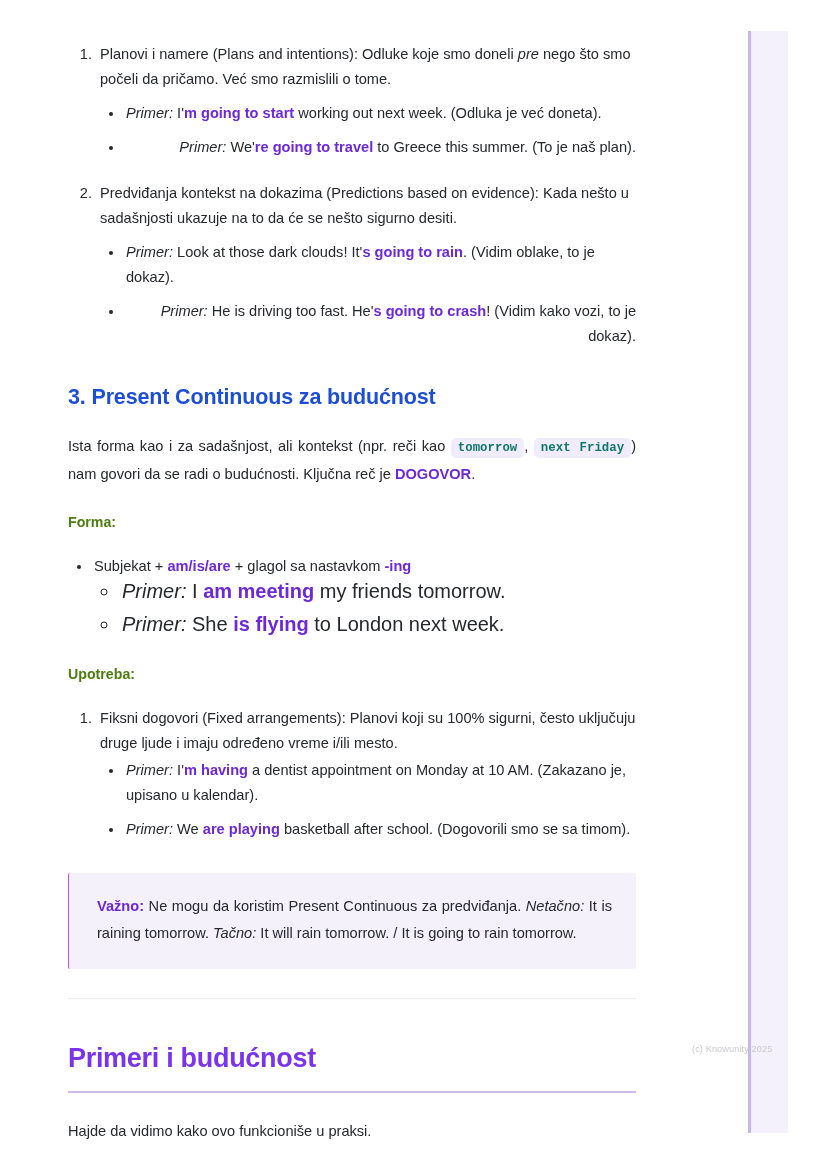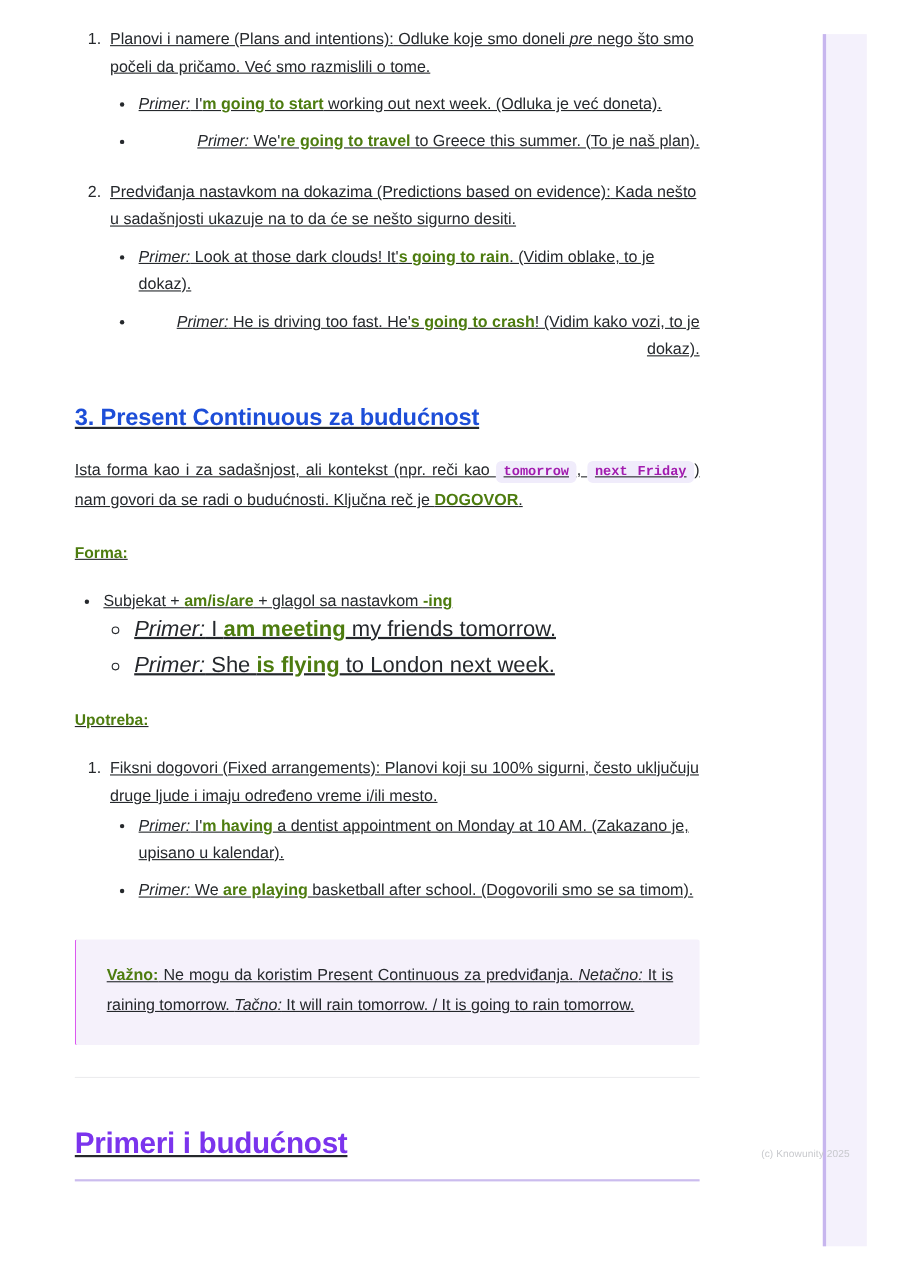--- a/index.html
+++ b/index.html
@@ -25,23 +25,22 @@
     width: 40px;
     height: 1102px;
     background: #f4f1fc;
     border-left: 3px solid #c7b6ee;
   }
 
   
   #content {
     position: absolute;
     left: 68px;
-    top: 24px;
+    top: 42px;
     width: 568px;
-    text-decoration: underline;
   }
 
   
   ol.num-list {
     margin: 0;
     padding: 0 0 0 28px;
     list-style: decimal;
   }
   ol.num-list > li {
     font-size: 14.6px;
@@ -94,21 +93,21 @@
     list-style: disc;
   }
   ul.top-bul > li {
     font-size: 14.6px;
     line-height: 25px;
     padding-left: 2px;
   }
 
   li::marker { color: #25282c; }
 
-  b, strong { font-weight: bold; color: #4d7c0f; margin-top: 20px; }
+  b, strong { font-weight: bold; color: #6d28d9; margin-top: 20px; }
   i, em { font-style: italic; }
 
   
   .blk-gap-1 { height: 19px; }
 
   
   .h-sub {
     font-size: 21.5px;
     font-weight: bold;
     color: #1d4ed8;
@@ -143,21 +142,21 @@
     color: #4d7c0f;
     margin: 0;
     line-height: 20px;
   }
 
   
   code.chip {
     font-family: "Liberation Mono", monospace;
     font-size: 12.4px;
     font-weight: bold;
-    color: #a21caf;
+    color: #0f766e;
     background: #f0ecfb;
     border-radius: 5px;
     padding: 3px 7px 3px 7px;
     white-space: nowrap;
   }
 
   
   .callout {
     background: #f5f1fb;
     border-left: 1px solid #d946ef;
@@ -213,21 +212,21 @@
         </li>
         <li>
           <i>Primer:</i><span> We'</span><b>re going to travel</b><span> to Greece this summer. (To je naš plan).</span>
         </li>
       </ul>
     </li>
 
     <div class="blk-gap-1"></div>
 
     <li>
-      <span>Predviđanja nastavkom na dokazima (Predictions based on evidence):</span><span> Kada nešto u sadašnjosti ukazuje na to da će se nešto sigurno desiti.</span>
+      <span>Predviđanja kontekst na dokazima (Predictions based on evidence):</span><span> Kada nešto u sadašnjosti ukazuje na to da će se nešto sigurno desiti.</span>
 
       <ul class="bul-list">
         <li>
           <i>Primer:</i><span> Look at those dark clouds! It'</span><b>s going to rain</b><span>. (Vidim oblake, to je dokaz).</span>
         </li>
         <li>
           <i>Primer:</i><span> He is driving too fast. He'</span><b>s going to crash</b><span>! (Vidim kako vozi, to je dokaz).</span>
         </li>
       </ul>
     </li>
@@ -296,16 +295,17 @@
   <div style="height:42px"></div>
 
   <h1 class="h-main">Primeri i budućnost</h1>
 
   <div style="height:16px"></div>
 
   <div class="purple-rule"></div>
 
   <div style="height:26px"></div>
 
+  <p class="plain-para">Hajde da vidimo kako ovo funkcioniše u praksi.</p>
 
 </div>
 
 <div id="footer-credit">(c) Knowunity 2025</div>
 
 </body></html>

